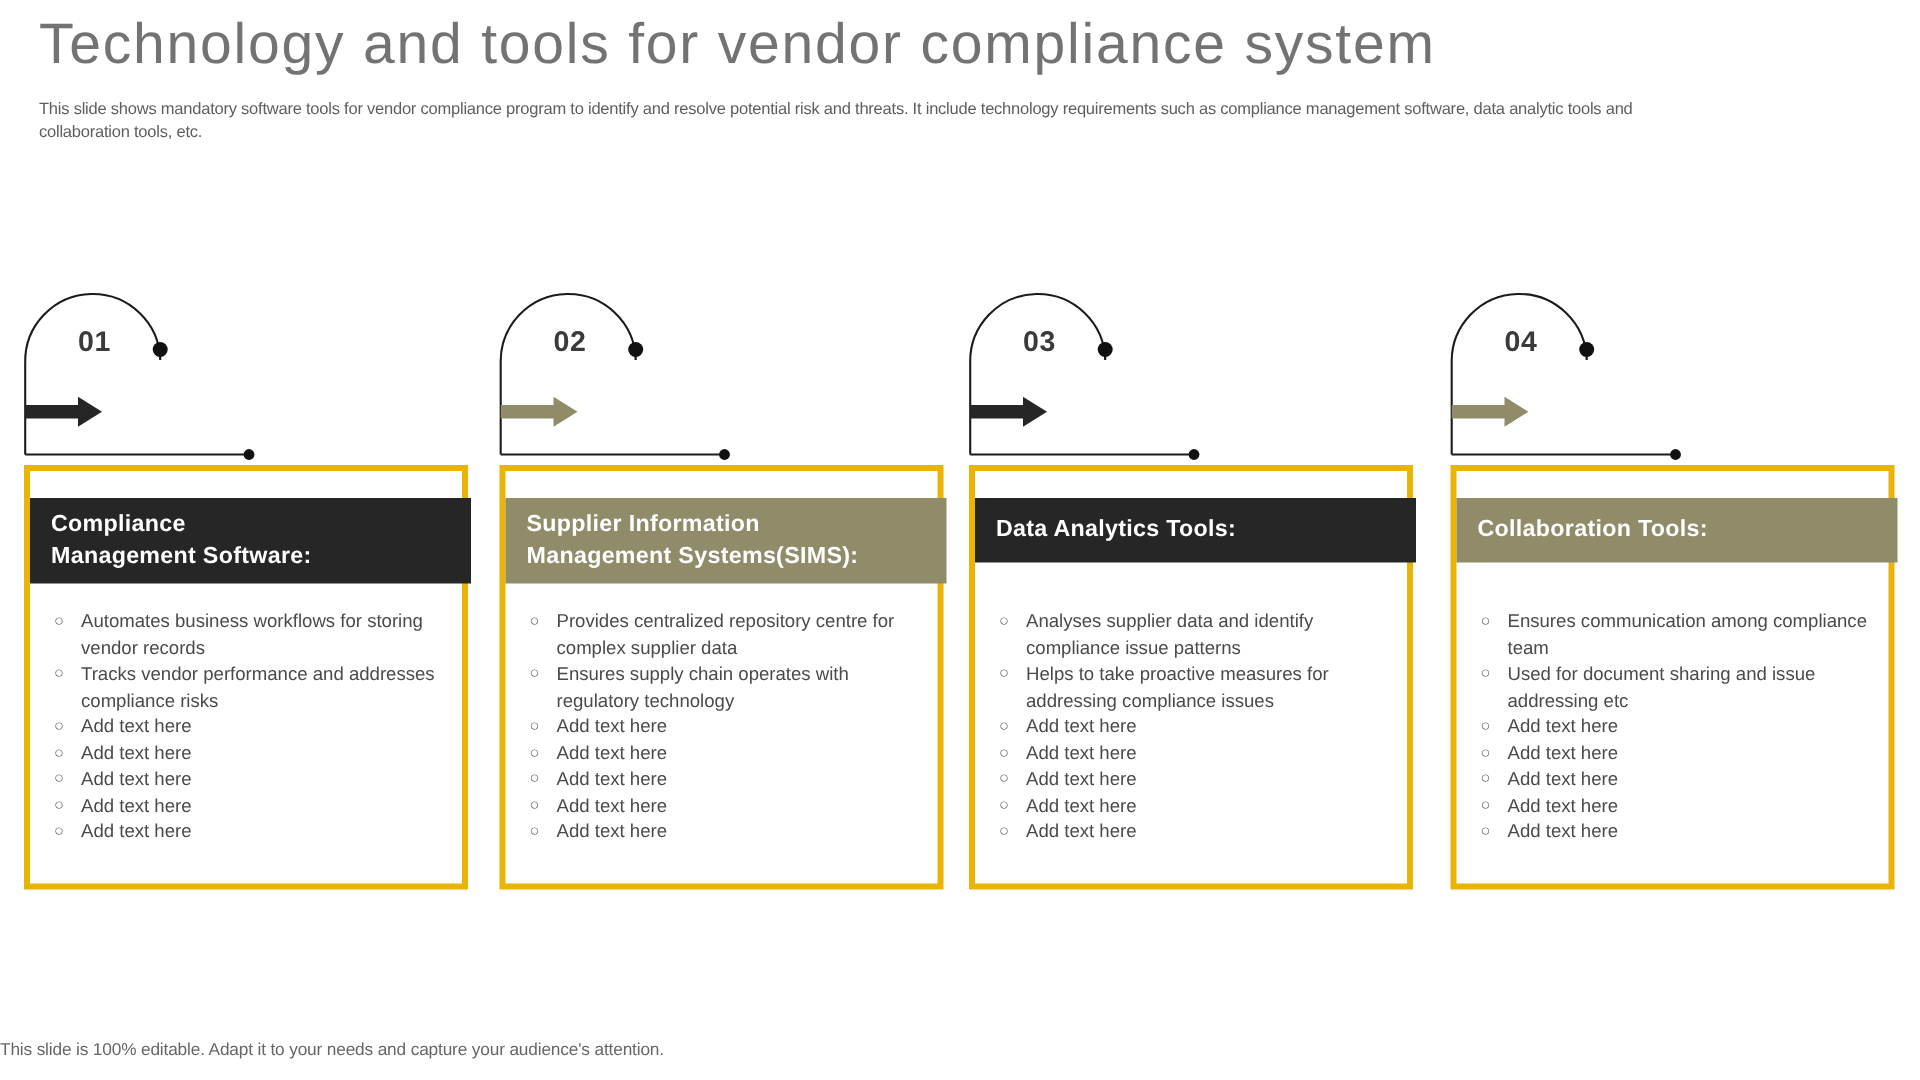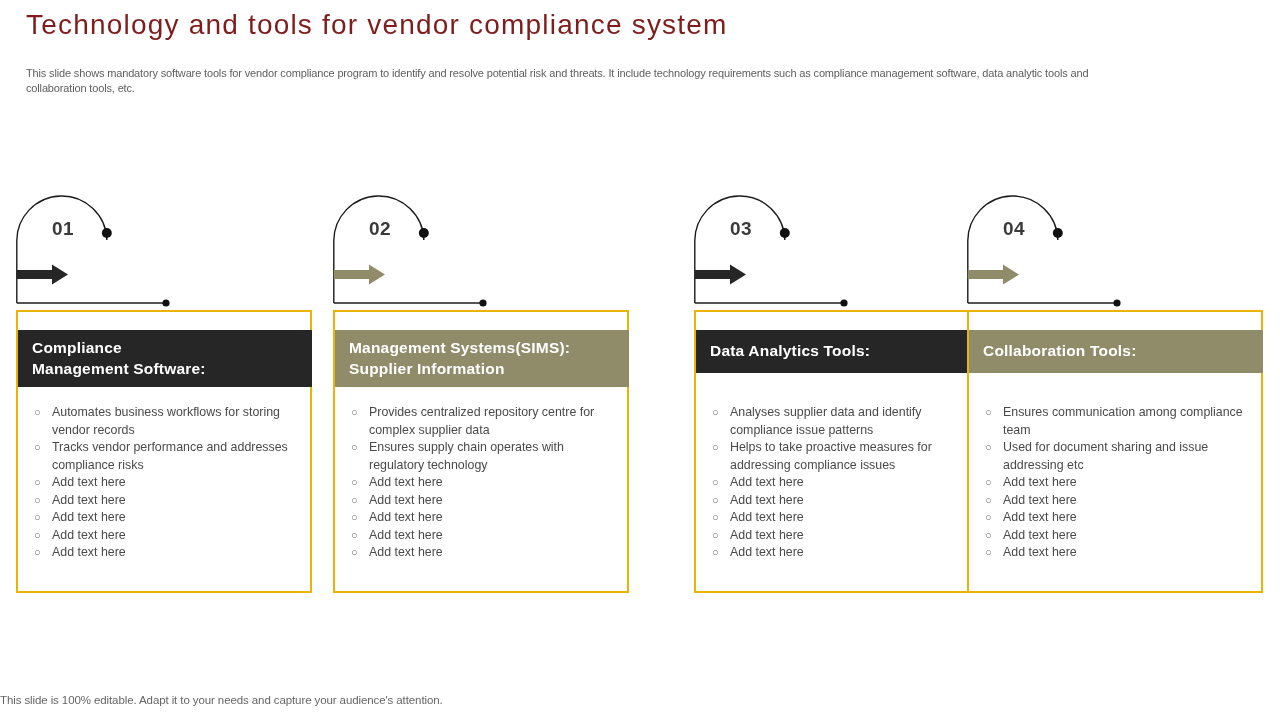--- a/index.html
+++ b/index.html
@@ -13,24 +13,24 @@
     font-family: "Liberation Sans", sans-serif;
     overflow: hidden;
     position: relative;
   }
 
   
   #slide-title {
     position: absolute;
     left: 26px;
     top: 10px;
-    font-size: 28px;
+    font-size: 38px;
     font-weight: 400;
     letter-spacing: 1.2px;
-    color: #7f1d1d;
+    color: #737373;
     white-space: nowrap;
     line-height: 1.1;
   }
   #slide-subtitle {
     position: absolute;
     left: 26px;
     top: 66px;
     width: 1110px;
     font-size: 11px;
     line-height: 15px;
@@ -39,21 +39,21 @@
   }
 
   
   .column {
     position: absolute;
     top: 182px;
     width: 298px;
   }
   #col-1 { left: 16px; }
   #col-2 { left: 333px; }
-  #col-3 { left: 666px; padding-left: 28px; }
+  #col-3 { left: 618px; padding-left: 28px; }
   #col-4 { left: 967px; }
 
   
   .arc-wrap {
     position: relative;
     width: 298px;
     height: 122px;
   }
   .arc-svg {
     position: absolute;
@@ -70,21 +70,21 @@
     color: #3a3a3a;
     letter-spacing: 0.5px;
   }
 
   
   .card {
     position: relative;
     margin-top: 6px;
     width: 296px;
     height: 283px;
-    border: 2px solid #eab308;
+    border: 4px solid #eab308;
     background: #ffffff;
     box-sizing: border-box;
   }
   .card-header {
     position: absolute;
     left: 0;
     top: 18px;
     width: 294px;
     box-sizing: border-box;
     padding: 7px 0 8px 14px;
@@ -185,22 +185,22 @@
       <circle cx="150" cy="121" r="3.6" fill="#111111"></circle>
       <g class="step-arrow">
         <rect x="0.8" y="88" width="37" height="9" class="arrow-fill-2" fill="#908c6a"></rect>
         <polygon points="36,82.5 52,92.5 36,102.5" class="arrow-fill-2" fill="#908c6a"></polygon>
       </g>
     </svg>
     <div class="step-number">02</div>
   </div>
   <div class="card">
     <div class="card-header" style="background: rgb(144, 140, 106);">
+      <div>Supplier  Information</div>
       <div>Management Systems(SIMS):</div>
-      <div>Supplier  Information</div>
     </div>
     <div class="card-body">
       <ul class="bullets">
         <li><span class="bullet-mark">○</span><span>Provides centralized repository centre for complex supplier data</span></li>
         <li><span class="bullet-mark">○</span><span>Ensures supply chain operates with regulatory technology</span></li>
         <li><span class="bullet-mark">○</span><span>Add text here</span></li>
         <li><span class="bullet-mark">○</span><span>Add text here</span></li>
         <li><span class="bullet-mark">○</span><span>Add text here</span></li>
         <li><span class="bullet-mark">○</span><span>Add text here</span></li>
         <li><span class="bullet-mark">○</span><span>Add text here</span></li>

